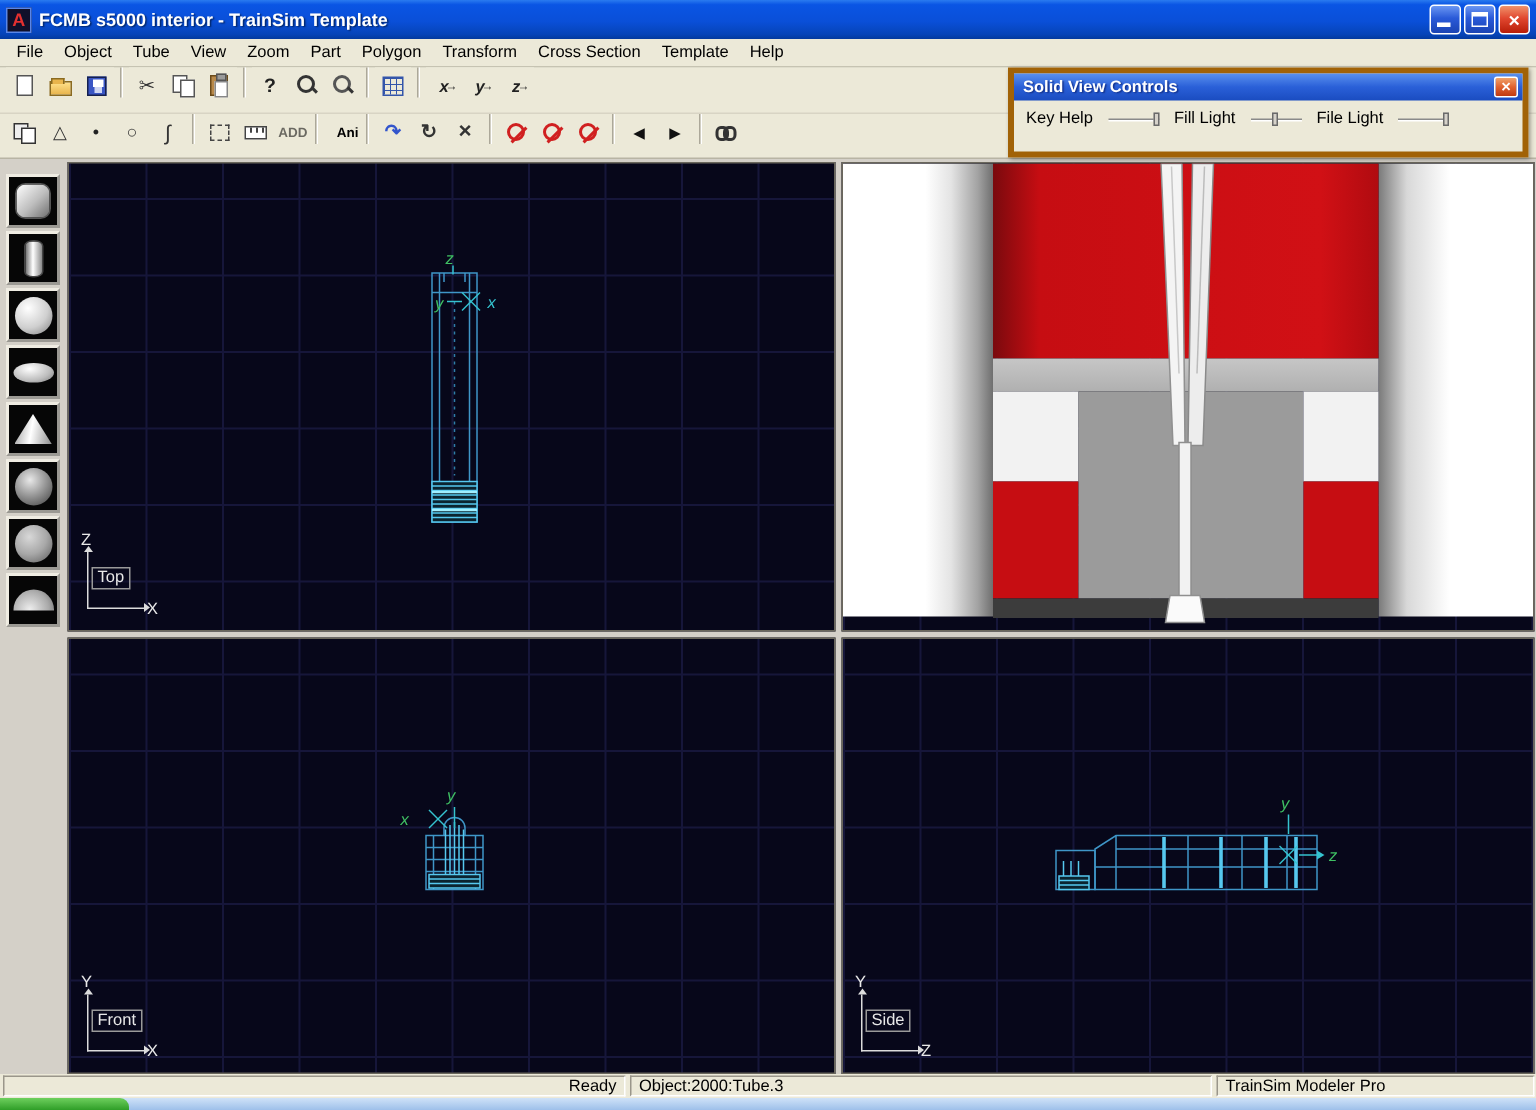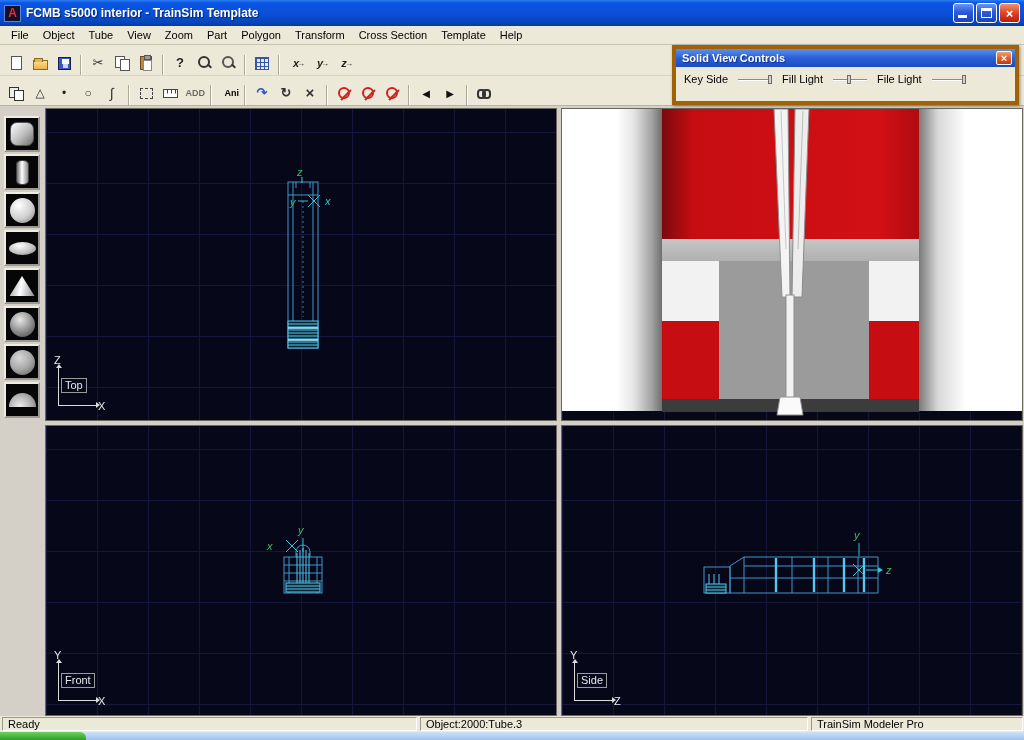--- a/index.html
+++ b/index.html
@@ -23,21 +23,21 @@
     border:1px solid #fff; border-top:3px solid #fff; }
   .wbtn .g-close { position:absolute; left:0; top:1px; width:100%; text-align:center;
     color:#fff; font-weight:bold; font-size:13px; line-height:17px; }
 
   
   .menubar { position:absolute; left:0; top:26px; width:1024px; height:19px;
     background:#ece9d8; border-bottom:1px solid #c6c3b2; display:flex; align-items:center; padding-left:4px; }
   .mi { padding:2px 7px; cursor:default; }
 
   
-  .toolbar { position:absolute; left:0; width:1024px; background:#ece9d8; display:flex; align-items:flex-end; padding-left:4px; }
+  .toolbar { position:absolute; left:0; width:1024px; background:#ece9d8; display:flex; align-items:flex-start; padding-left:4px; }
   .tb1 { top:45px; height:31px; border-bottom:1px solid #d8d4c4; }
   .tb2 { top:76px; height:30px; border-bottom:1px solid #b8b4a4; }
   .tbtn { width:24px; height:24px; background:#ece9d8; border:1px solid #ece9d8;
     display:flex; align-items:center; justify-content:center; position:relative; cursor:default; }
   .tbtn.disabled { opacity:.55; }
   .tsep { width:2px; height:20px; margin:0 4px; border-left:1px solid #aca899; border-right:1px solid #fff; }
   .tbi { position:relative; display:inline-block; width:16px; height:16px; line-height:16px; text-align:center; }
   .tbl:empty { display:none; }
   .tbl { font-size:9px; font-weight:bold; }
 
@@ -136,21 +136,21 @@
   .ax-v-label { position:absolute; left:2px; top:-2px; font-size:11px; }
   .ax-h-label { position:absolute; left:46px; bottom:0px; font-size:11px; }
   .view-label { position:absolute; left:9px; bottom:19px; font-size:11px; border:1px solid #9a9a9a; padding:0 3px 1px 3px; background:rgba(10,10,30,.5); }
 
   
   .r3d { position:absolute; }
 
   
   .statusbar { position:absolute; left:0; top:716px; width:1024px; height:16px; background:#ece9d8; display:flex; }
   .status-sec { border:1px solid; border-color:#9a968a #fff #fff #9a968a; margin:1px 1px 1px 2px; padding:0 5px; line-height:12px; font-size:11px; }
-  .st-left { width:415px; }
+  .st-left { width:415px;text-align:right; }
   .st-mid { width:388px; }
   .st-right { flex:1; }
   .taskbar { position:absolute; left:0; top:732px; width:1024px; height:8px;
     background:linear-gradient(180deg,#cfe2f8,#9ec0ea); }
   .startfrag { position:absolute; left:0; top:0; width:86px; height:8px;
     background:linear-gradient(180deg,#6ed05e,#2f9e28); border-radius:0 6px 0 0; }
 </style>
 </head>
 <body>
 
@@ -329,21 +329,21 @@
       </button>
     </div>
 
   <div class="dialog">
     <div class="dlg-title">
       <span class="dlg-title-text">Solid View Controls</span>
       <div class="dlg-close">×</div>
     </div>
     <div class="dlg-body">
       <div class="dlg-row">
-        <span class="dlg-label">Key Side</span>
+        <span class="dlg-label">Key Help</span>
         <div class="slider sl-small">
           <div class="track"></div>
           <div class="handle" style="right:0;"></div>
         </div>
         <span class="dlg-label">Fill Light</span>
         <div class="slider sl-small">
           <div class="track"></div>
           <div class="handle" style="left:14px;"></div>
         </div>
         <span class="dlg-label">File Light</span>

